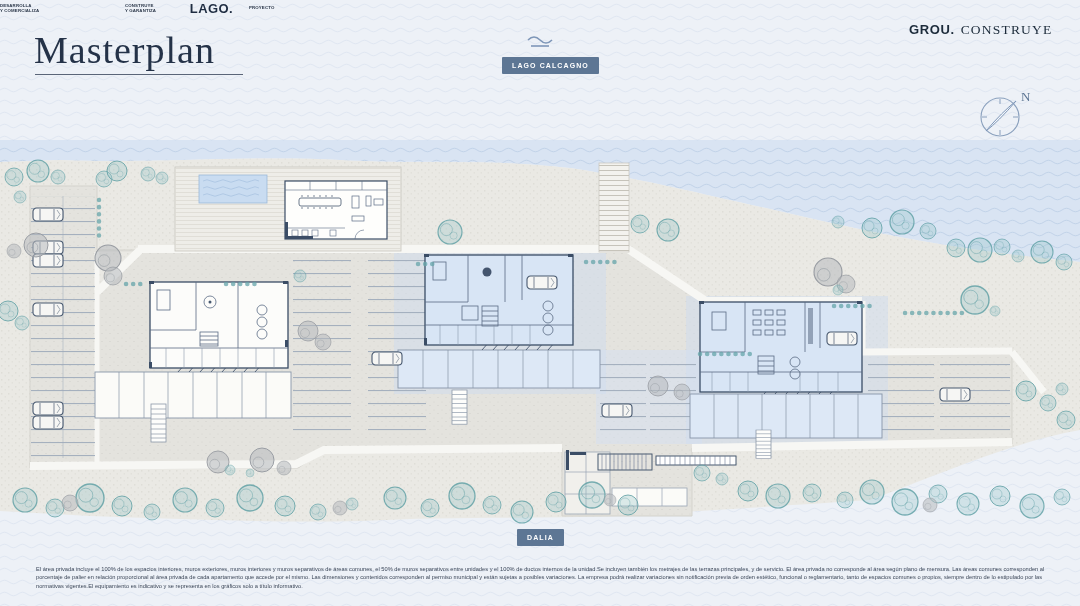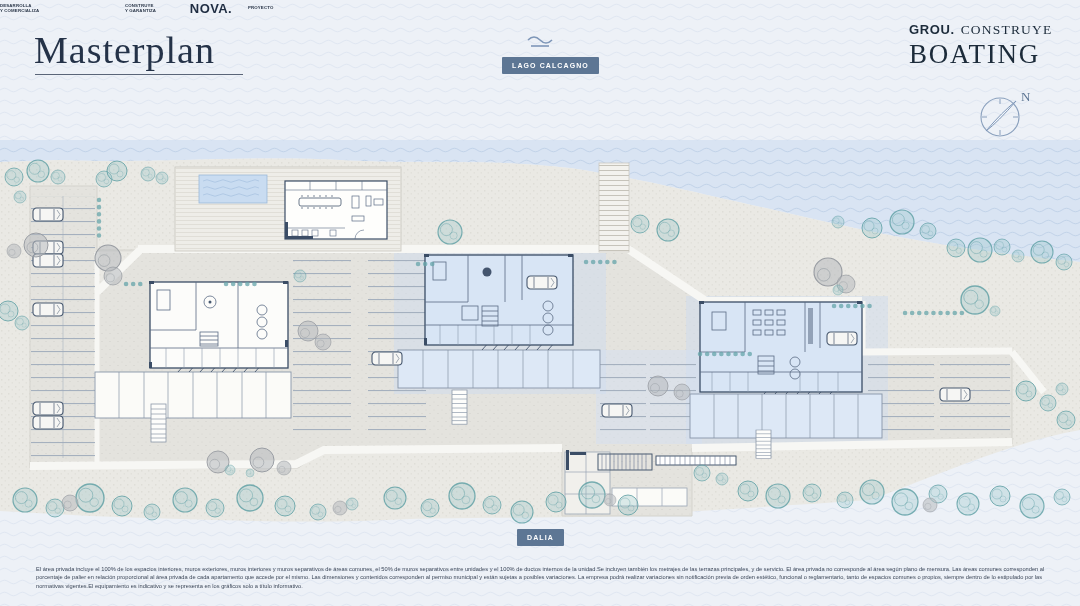--- a/index.html
+++ b/index.html
@@ -364,21 +364,20 @@
     <path d="M6,12 H24" stroke="#7d96b8" stroke-width="1.6"></path>
   </svg>
 </div>
 <div class="overlay badge lake-badge">LAGO CALCAGNO</div>
 
 <div class="overlay brand">
   <div class="l1">
     <span class="grou">GROU.</span>
     <span class="distrito">CONSTRUYE</span>
   </div>
-  <div class="boating">BOATING</div>
 </div>
 
 <div class="overlay compass">
   <svg width="64" height="58" viewBox="0 0 64 58">
     <circle cx="27" cy="31" r="19" stroke="#8aa0bd" stroke-width="1.1" fill="none"></circle>
     <path d="M27,13 v5 M27,44 v5 M9,31 h5 M40,31 h5" stroke="#8aa0bd" stroke-width="1"></path>
     <path d="M13,45 Q25,36 43,15 Q29,26 13,45 Z" fill="#f6f8fb" stroke="#7d96b8" stroke-width="1"></path>
     <text x="48" y="15" font-family="Liberation Serif, serif" font-size="13" fill="#5d7694">N</text>
   </svg>
 </div>
@@ -391,21 +390,21 @@
       <span>DESARROLLA</span><br>
       <span>Y COMERCIALIZA</span>
     </span>
     <span class="logo-grou">GROU.</span>
   </div>
   <div class="credit">
     <span class="role">
       <span>CONSTRUYE</span><br>
       <span>Y GARANTIZA</span>
     </span>
-    <span class="logo-nova">NOVA.</span>
+    <span class="logo-nova">LAGO.</span>
   </div>
   <div class="credit">
     <span class="role">
       <span>PROYECTO</span>
     </span>
     <span class="logo-sitio"><span>SITIO</span><sup>ARQ</sup></span>
   </div>
 </div>
 
 <div class="abs disclaimer">El área privada incluye el 100% de los espacios interiores, muros exteriores, muros interiores y muros separativos de áreas comunes, el 50% de muros separativos entre unidades y el 100% de ductos internos de la unidad.Se incluyen también los metrajes de las terrazas principales, y de servicio. El área privada no corresponde al área según plano de mensura. Las áreas comunes corresponden al porcentaje de palier en relación proporcional al área privada de cada apartamento que accede por el mismo. Las dimensiones y contenidos corresponden al permiso municipal y están sujetas a posibles variaciones. La empresa podrá realizar variaciones sin notificación previa de orden estético, funcional o reglamentario, tanto de espacios comunes o propios, siempre dentro de lo estipulado por las normativas vigentes.El equipamiento es indicativo y se representa en los gráficos solo a título informativo.</div>

